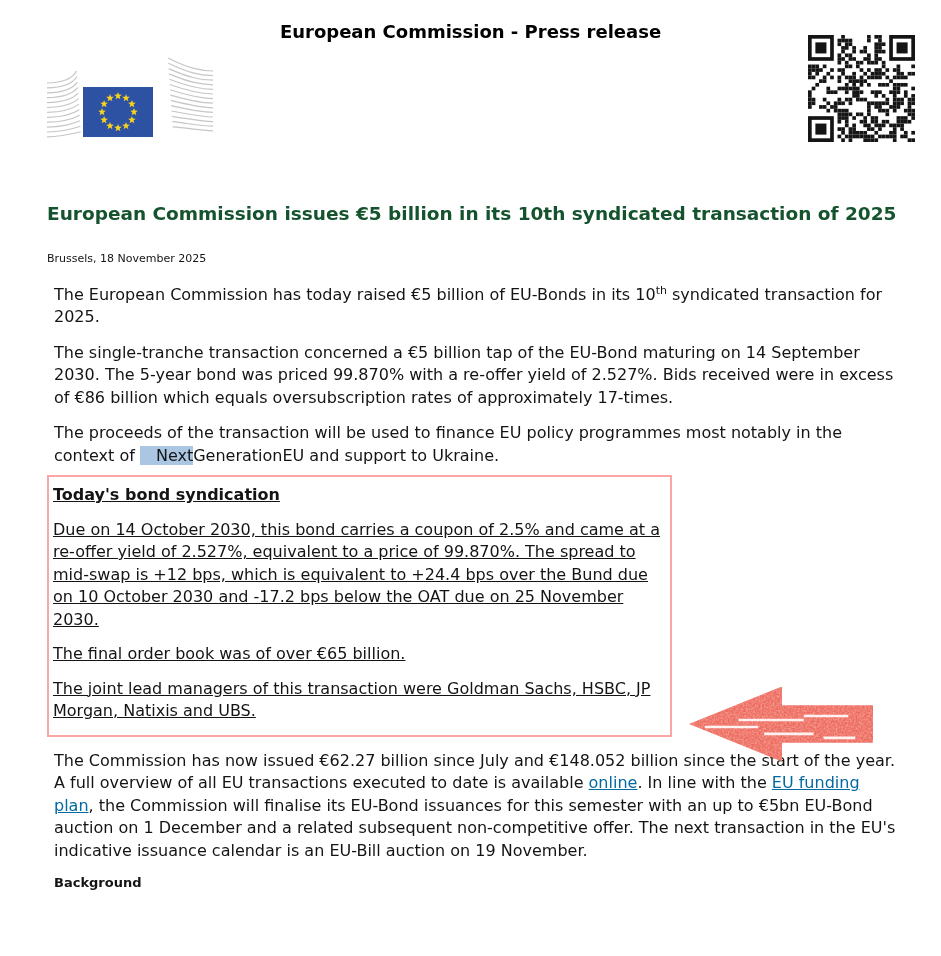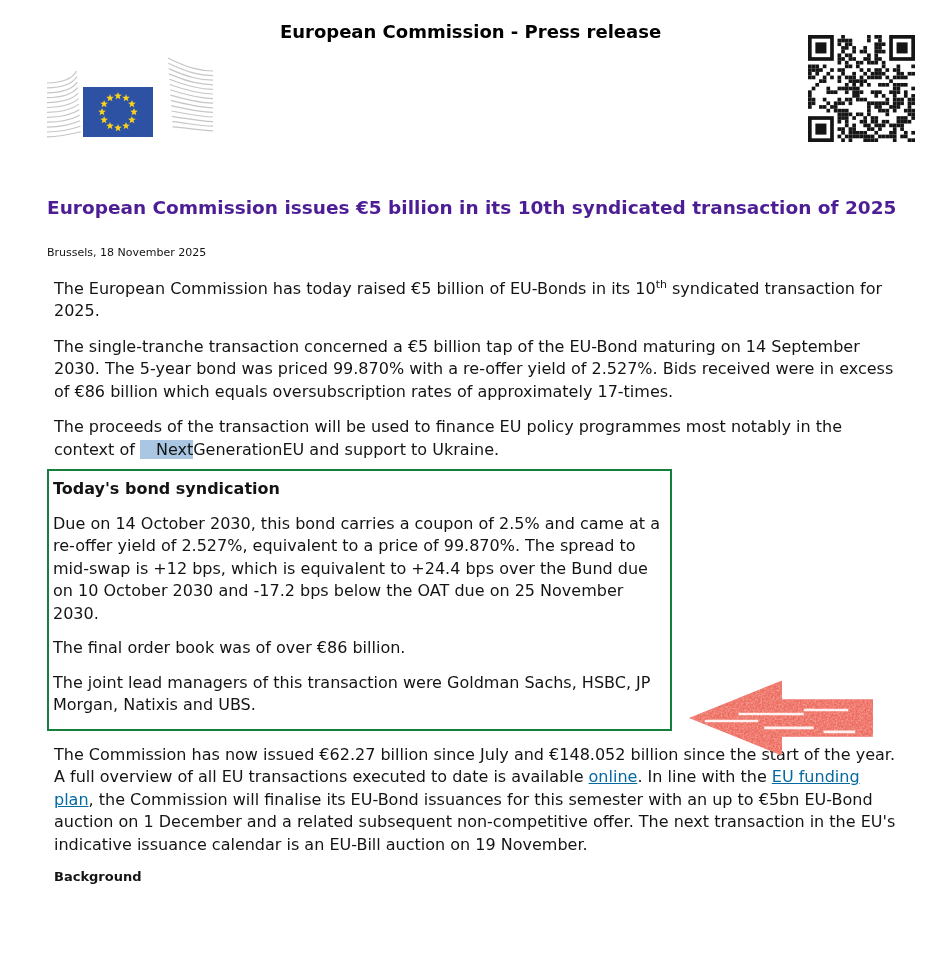--- a/index.html
+++ b/index.html
@@ -6,26 +6,26 @@
   body{
     width:941px;height:956px;background:#ffffff;
     font-family:"DejaVu Sans","Liberation Sans",sans-serif;
     color:#141414;overflow:hidden;
   }
   .masthead{position:relative;height:170px;}
   .masthead-title{padding-top:21px;text-align:center;font-weight:bold;font-size:18px;color:#000;}
   .ec-logo{position:absolute;left:47px;top:57px;width:168px;height:95px;}
   .qr{position:absolute;left:808px;top:35px;width:107px;height:107px;}
   .content{margin:0 36px 0 47px;font-size:16px;line-height:22.5px;}
-  h1{font-size:18.5px;line-height:27px;margin:24px 0 0;color:#4c1d95;}
+  h1{font-size:18.5px;line-height:27px;margin:30px 0 0;color:#14532d;}
   .dateline{margin:21px 0 8px;font-size:11px;}
   p{margin:13px 7px 0;}
   .hl{background:#aac6e2;padding-left:16px;}
   .box-row{position:relative;margin-top:8px;}
-  .box{width:615px;border:2px solid #15803d;padding:7px 2px 12px 4px;}
+  .box{width:615px;border:2px solid #fca5a5;padding:7px 2px 12px 4px;text-decoration:underline;}
   .box p{margin:12px 0 0;}
   .box p.first{margin-top:0;}
   .b{font-weight:bold;}
   .arrow{position:absolute;left:640px;top:208px;width:188px;height:82px;}
   .lnk{color:#0369a1;text-decoration:underline;cursor:pointer;text-align:right;}
   .bg{margin-top:10px;font-size:13px;}
   sup{font-size:11px;line-height:0;vertical-align:super;}
 </style>
 </head>
 <body>
@@ -421,21 +421,21 @@
     <p><span>The European Commission has today raised €5 billion of EU-Bonds in its 10</span><sup>th</sup><span> syndicated transaction for 2025.</span></p>
 
     <p>The single-tranche transaction concerned a €5 billion tap of the EU-Bond maturing on 14 September 2030. The 5-year bond was priced 99.870% with a re-offer yield of 2.527%. Bids received were in excess of €86 billion which equals oversubscription rates of approximately 17-times.</p>
 
     <p><span>The proceeds of the transaction will be used to finance EU policy programmes most notably in the context of </span><span class="hl">Next</span><span>GenerationEU and support to Ukraine.</span></p>
 
     <div class="box-row">
       <div class="box">
         <p class="b first">Today's bond syndication</p>
         <p>Due on 14 October 2030, this bond carries a coupon of 2.5% and came at a re-offer yield of 2.527%, equivalent to a price of 99.870%. The spread to mid-swap is +12 bps, which is equivalent to +24.4 bps over the Bund due on 10 October 2030 and -17.2 bps below the OAT due on 25 November 2030.</p>
-        <p>The final order book was of over €86 billion.</p>
+        <p>The final order book was of over €65 billion.</p>
         <p>The joint lead managers of this transaction were Goldman Sachs, HSBC, JP Morgan, Natixis and UBS.</p>
       </div>
 
       <svg class="arrow" viewBox="0 0 190 82" aria-hidden="true">
         <defs>
           <clipPath id="ac">
               <polygon points="2,41 96,3 96,22 188,22 188,60 96,60 96,79"></polygon>
             </clipPath>
           <filter id="grain" x="-10%" y="-10%" width="120%" height="120%">
             <feTurbulence type="fractalNoise" baseFrequency="0.55" numOctaves="2" result="n"></feTurbulence>

